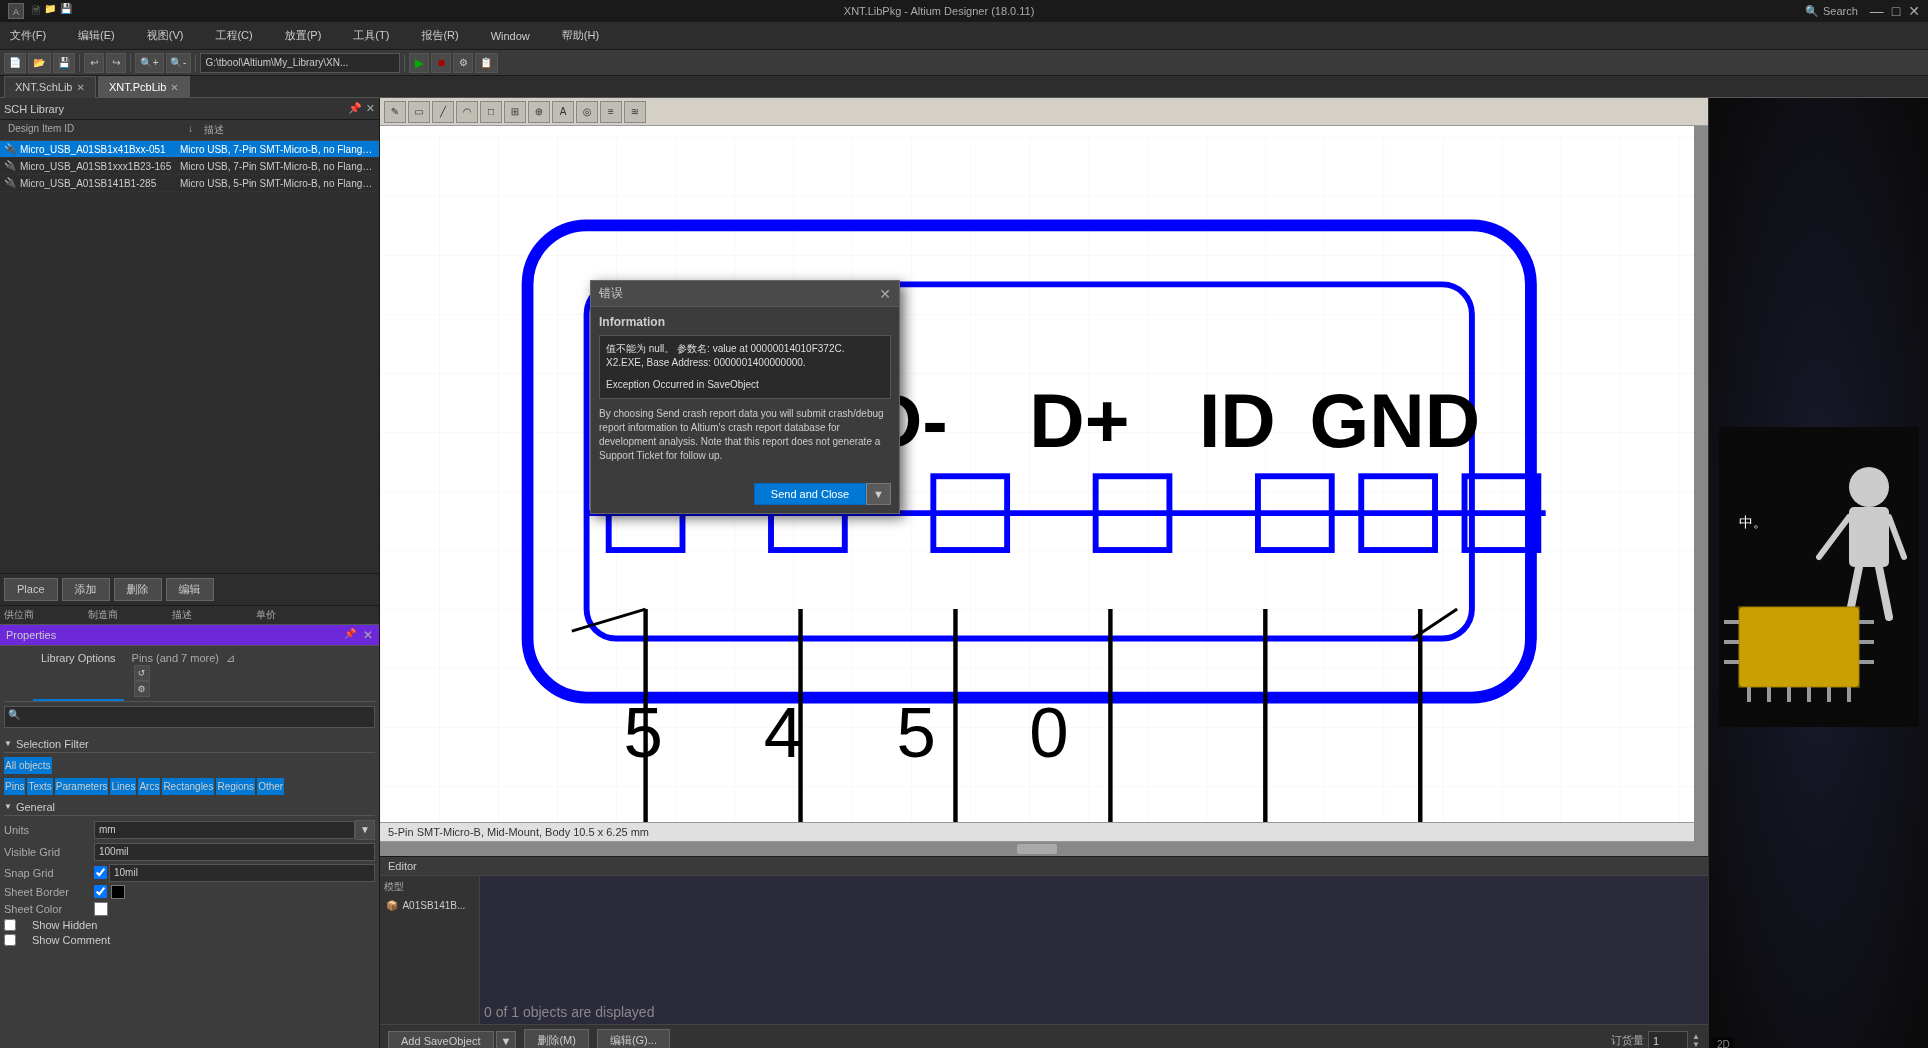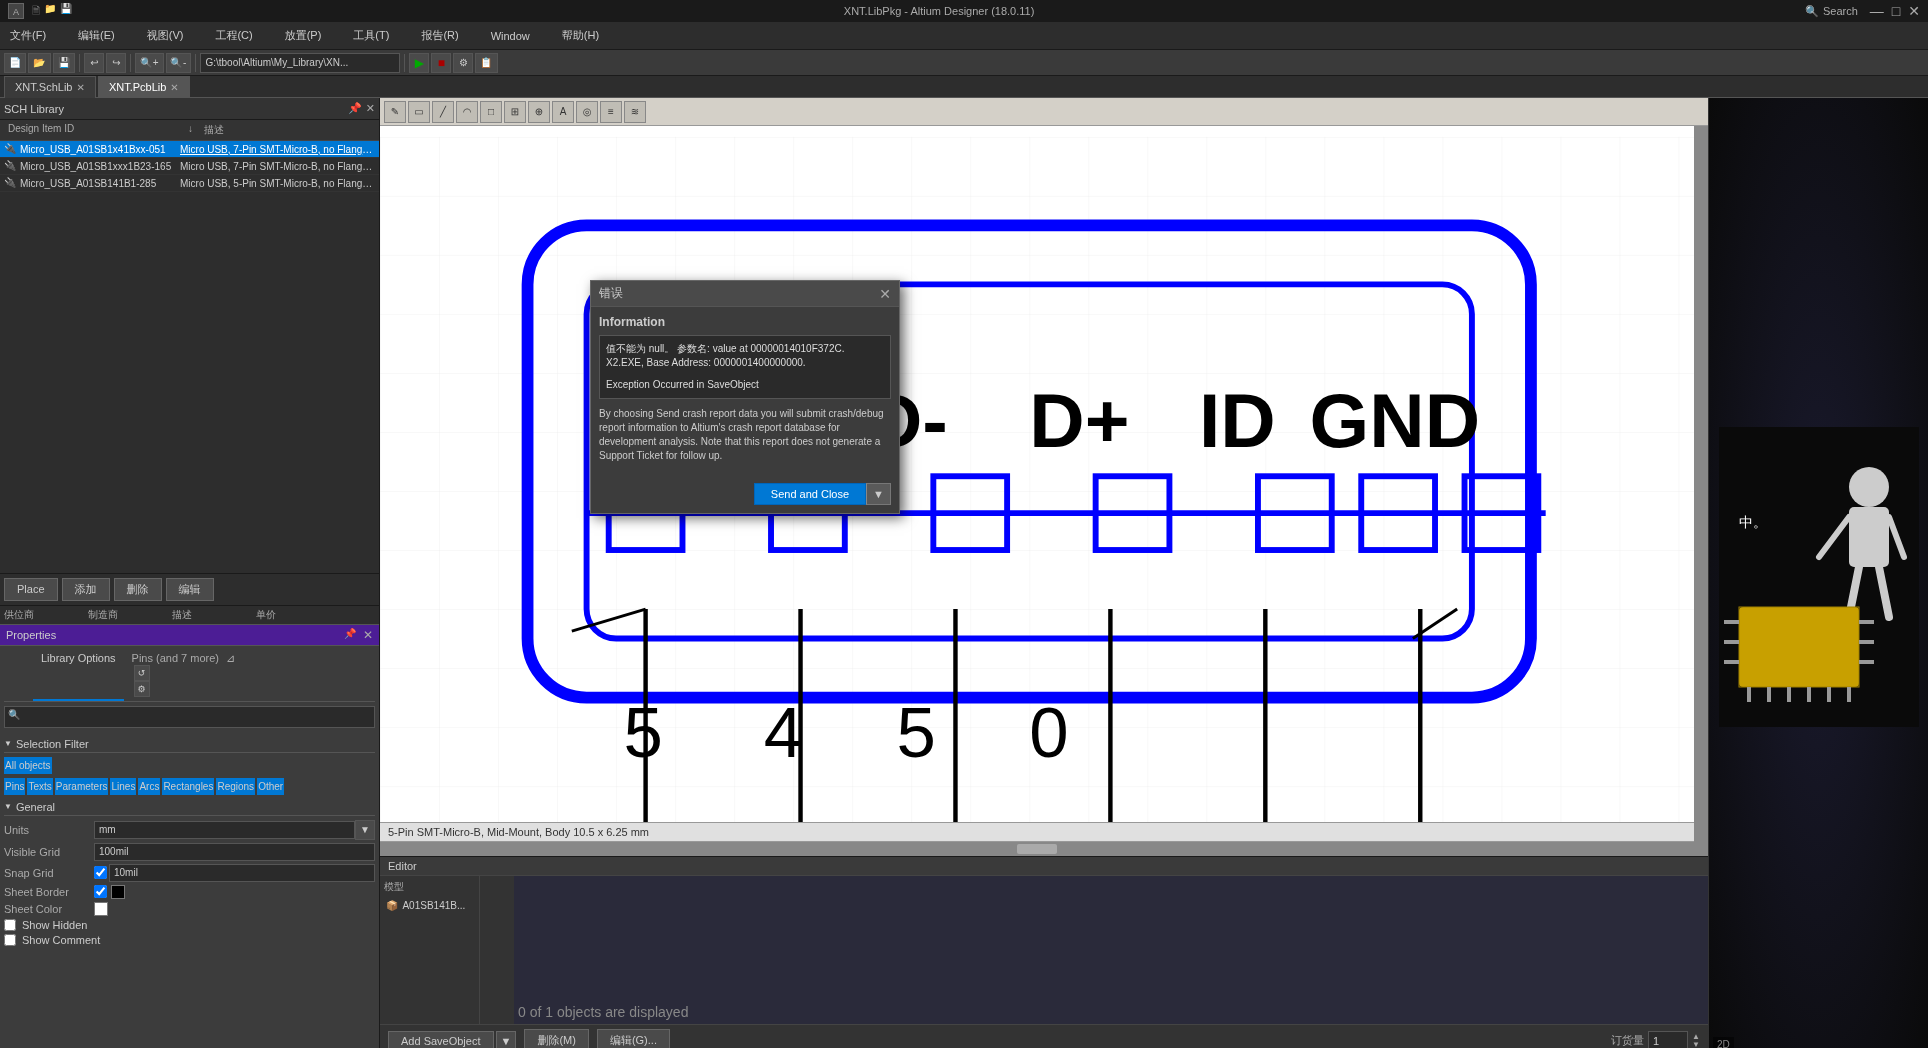--- a/index.html
+++ b/index.html
@@ -218,21 +218,20 @@
     .editor-header {
       background: #3a3a3a;
       padding: 3px 8px;
       font-size: 11px;
       color: #ccc;
       border-bottom: 1px solid #444;
     }
     .editor-content {
       display: flex;
       flex: 1;
-      gap: 34px;
     }
     .editor-left {
       width: 100px;
       border-right: 1px solid #444;
       padding: 4px;
     }
     .editor-model-label {
       font-size: 10px;
       color: #aaa;
       margin-bottom: 4px;
@@ -312,21 +311,21 @@
       position: absolute;
       top: 20px;
       left: 40px;
       width: 240px;
       background: #3c3c3c;
       border: 1px solid #555;
       z-index: 10;
       box-shadow: 2px 2px 8px rgba(0,0,0,0.5);
     }
     .panel-title-bar {
-      background: #4c1d95;
+      background: #6d28d9;
       border-bottom: 1px solid #555;
       padding: 3px 6px;
       display: flex;
       align-items: center;
       justify-content: space-between;
       font-size: 11px;
       color: #ccc;
     }
     .panel-close { cursor: pointer; color: #aaa; font-size: 12px; }
     .panel-pin { cursor: pointer; color: #aaa; font-size: 10px; }
@@ -411,21 +410,21 @@
       font-size: 10px;
       display: flex;
       align-items: center;
       justify-content: center;
     }
 
     
     .checkbox-row {
       display: flex;
       align-items: center;
-      gap: 6px;
+      gap: 16px;
       margin-bottom: 3px;
       font-size: 11px;
       color: #ccc;
     }
     .checkbox-row input[type=checkbox] { width: 12px; height: 12px; }
 
     .color-box {
       width: 14px;
       height: 14px;
       border: 1px solid #777;
@@ -622,21 +621,21 @@
     <div class="library-list-header">
       <div class="lib-col lib-col-id">Design Item ID</div>
       <div class="lib-col" style="width:16px;">↓</div>
       <div class="lib-col">描述</div>
     </div>
 
     <div class="library-list">
       <div class="library-item selected">
         <span class="lib-icon">🔌</span>
         <div class="lib-col-id" style="font-size:10px;overflow:hidden;text-overflow:ellipsis;white-space:nowrap;width:160px;">Micro_USB_A01SB1x41Bxx-051</div>
-        <div style="flex:1;font-size:10px;overflow:hidden;text-overflow:ellipsis;white-space:nowrap;text-decoration:underline;">Micro USB, 7-Pin SMT-Micro-B, no Flange...</div>
+        <div style="flex:1;font-size:10px;overflow:hidden;text-overflow:ellipsis;white-space:nowrap;">Micro USB, 7-Pin SMT-Micro-B, no Flange...</div>
       </div>
       <div class="library-item">
         <span class="lib-icon">🔌</span>
         <div class="lib-col-id" style="font-size:10px;overflow:hidden;text-overflow:ellipsis;white-space:nowrap;width:160px;">Micro_USB_A01SB1xxx1B23-165</div>
         <div style="flex:1;font-size:10px;overflow:hidden;text-overflow:ellipsis;white-space:nowrap;">Micro USB, 7-Pin SMT-Micro-B, no Flange, P</div>
       </div>
       <div class="library-item">
         <span class="lib-icon">🔌</span>
         <div class="lib-col-id" style="font-size:10px;overflow:hidden;text-overflow:ellipsis;white-space:nowrap;width:160px;">Micro_USB_A01SB141B1-285</div>
         <div style="flex:1;font-size:10px;overflow:hidden;text-overflow:ellipsis;white-space:nowrap;">Micro USB, 5-Pin SMT-Micro-B, no Flange, P</div>

